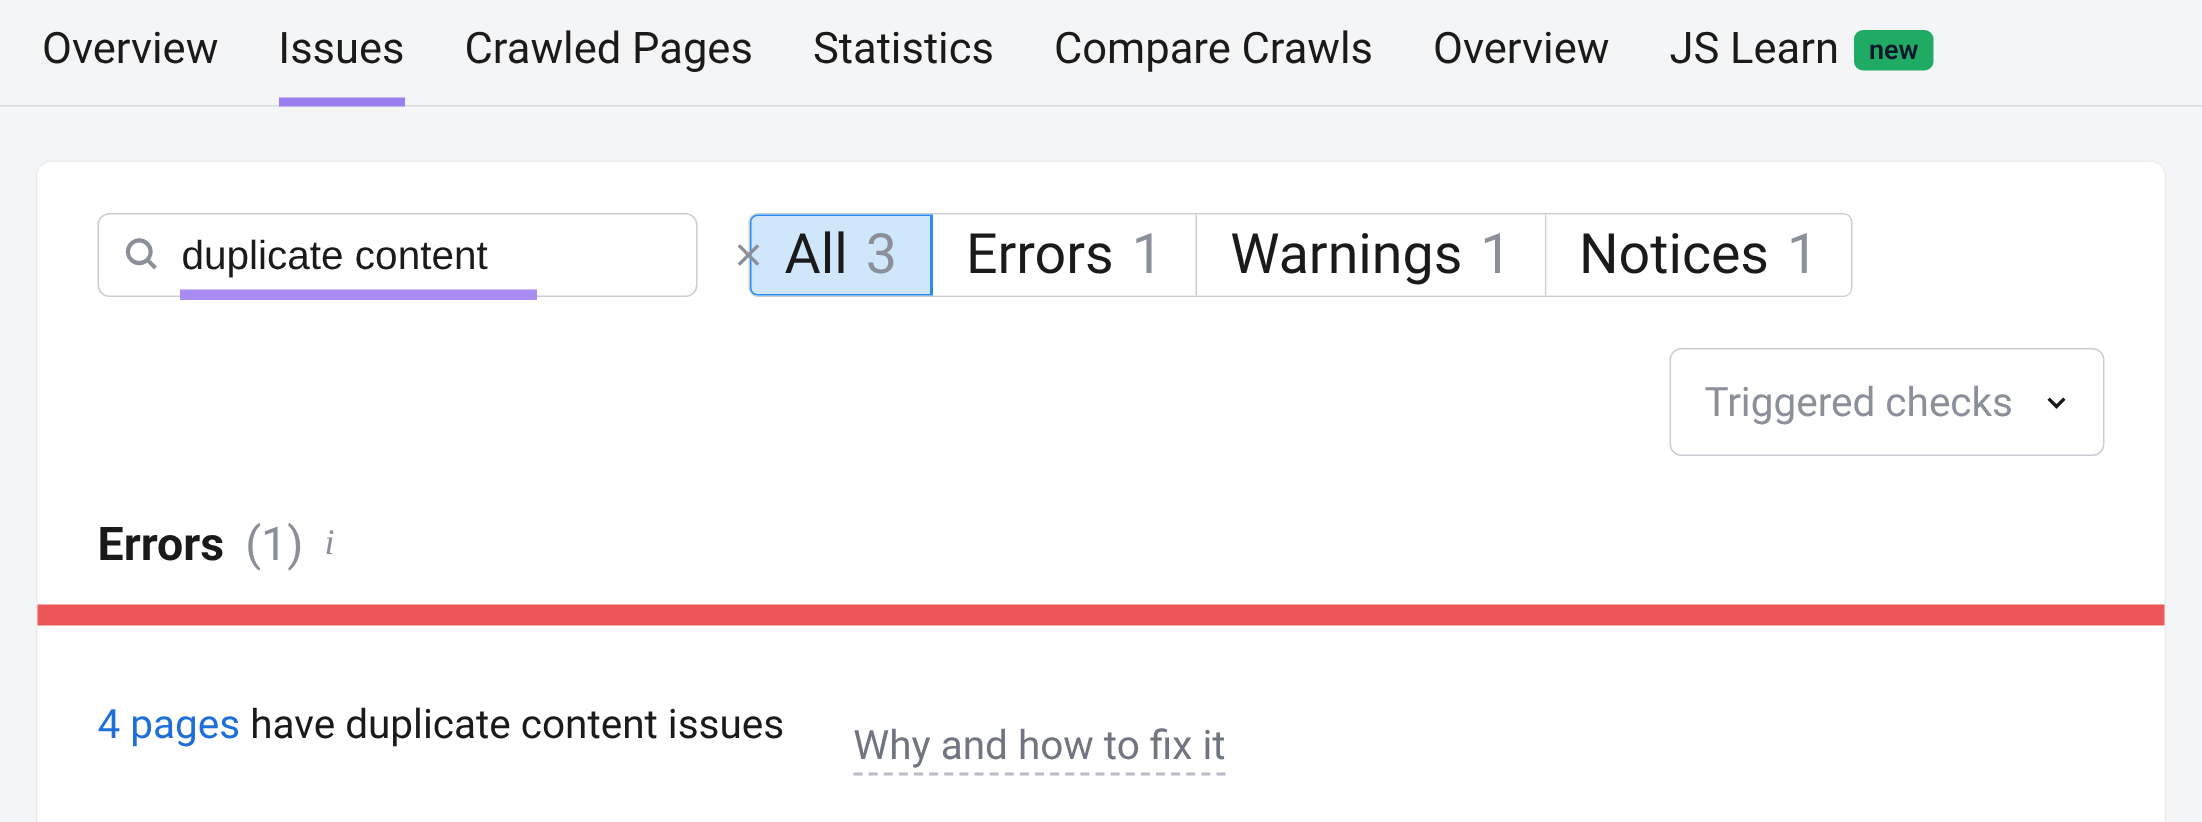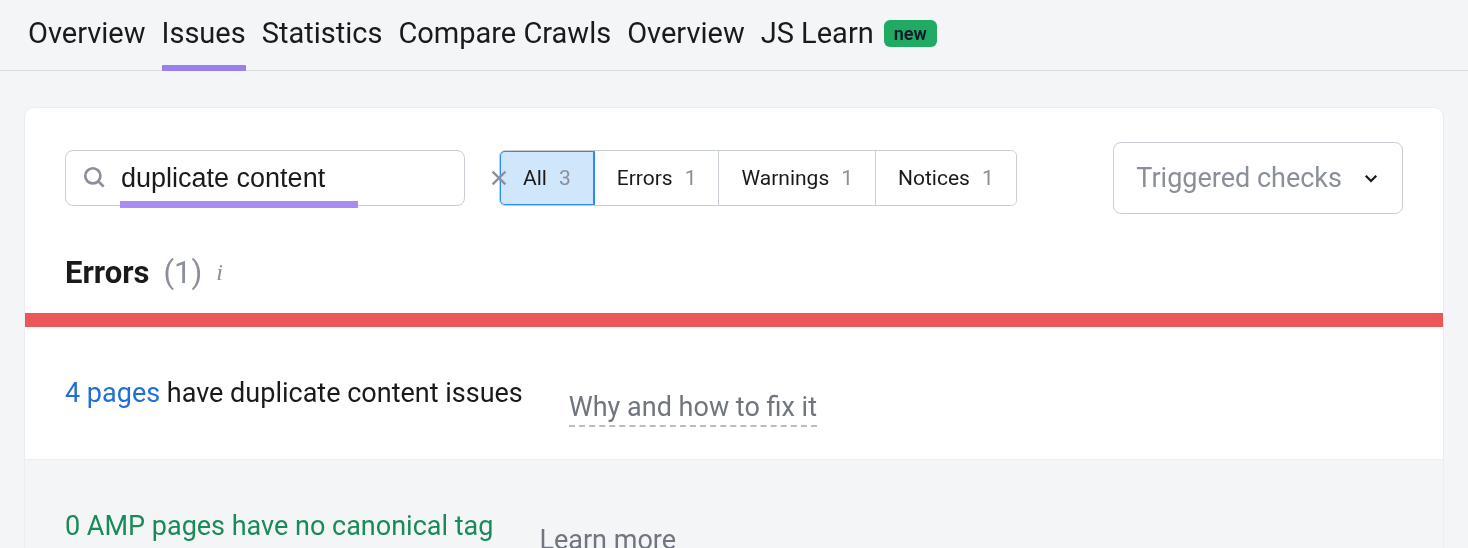--- a/index.html
+++ b/index.html
@@ -10,21 +10,21 @@
     body {
       font-family: -apple-system, BlinkMacSystemFont, "Segoe UI", Roboto, Helvetica, Arial, sans-serif;
       background: #f4f5f7;
       width: 1468px;
       height: 548px;
       overflow: hidden;
     }
     .tabs {
       display: flex;
       align-items: center;
-      gap: 16px;
+      gap: 40px;
       padding: 16px 39px 0 28px;
       border-bottom: 1px solid #d8dbe0;
     }
     .tab {
       font-size: 29px;
       color: #1a1a1a;
       padding-bottom: 20px;
       cursor: pointer;
       position: relative;
       display: flex;
@@ -110,21 +110,21 @@
       border: 1px solid #c9cdd4;
       border-radius: 6px;
       overflow: hidden;
       height: 56px;
     }
     .filter-btn {
       display: flex;
       align-items: center;
       gap: 12px;
       padding: 0 22px;
-      font-size: 21px;
+      font-size: 37px;
       color: #1a1a1a;
       border-right: 1px solid #c9cdd4;
       cursor: pointer;
       background: #fff;
     }
     .filter-btn:last-child {
       border-right: none;
     }
     .filter-btn.active {
       background: #cfe6fb;
@@ -209,20 +209,21 @@
       cursor: pointer;
       margin-top: 32px;
     }
   </style>
 </head>
 <body>
 
 <div class="tabs">
   <div class="tab">Overview</div>
   <div class="tab active">Issues</div>
+  <div class="tab">Crawled Pages</div>
   <div class="tab">Statistics</div>
   <div class="tab">Compare Crawls</div>
   <div class="tab">Overview</div>
   <div class="tab">
     <span>JS Learn</span>
     <span class="badge-new">new</span>
   </div>
 </div>
 
 <svg class="annotation-arrow" width="160" height="80" viewBox="0 0 160 80">

